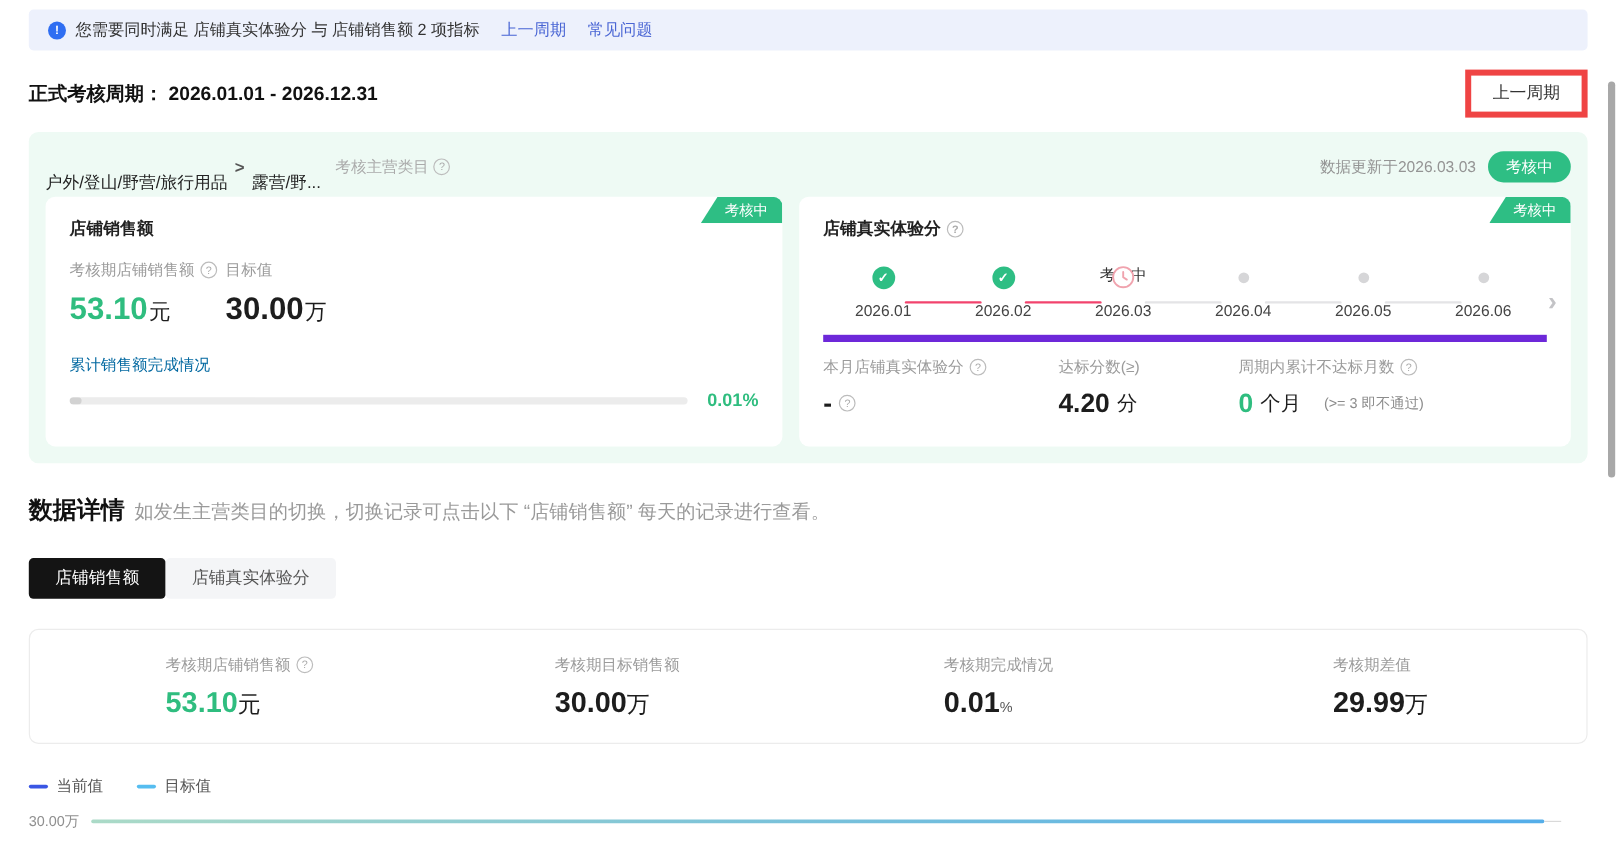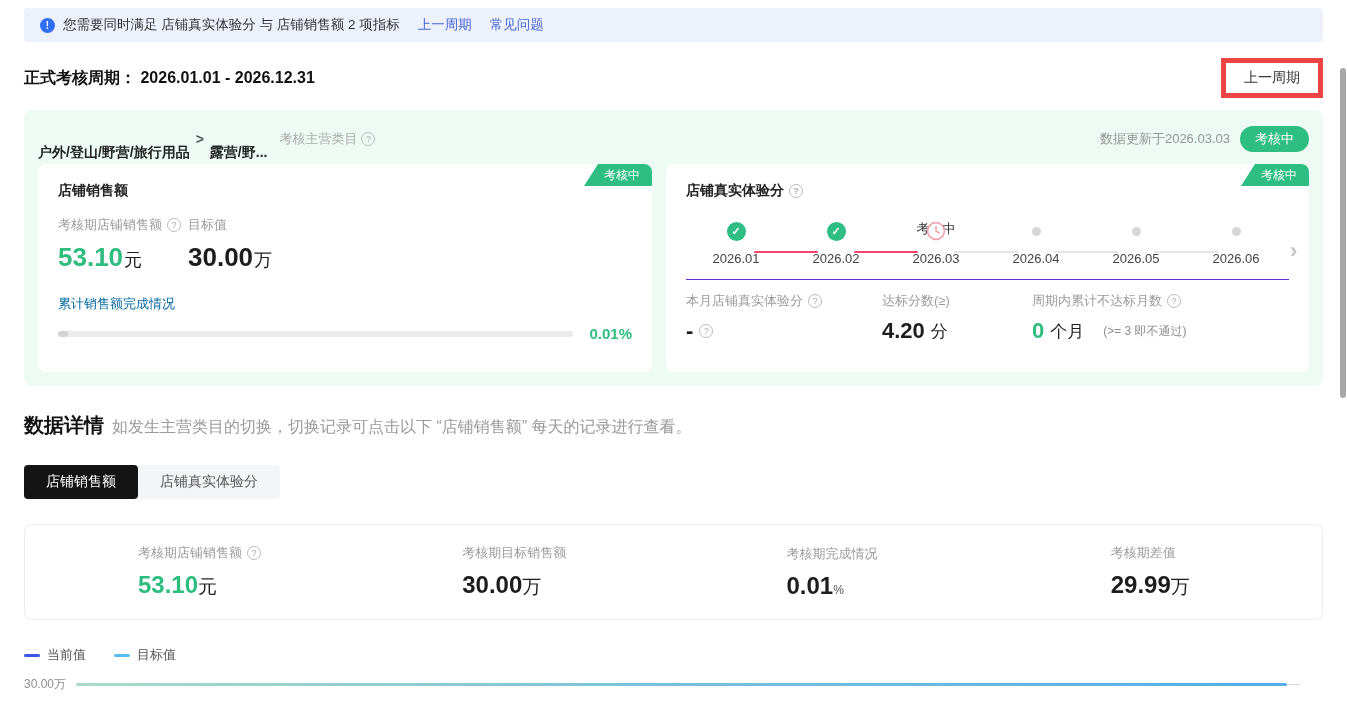--- a/index.html
+++ b/index.html
@@ -18,21 +18,21 @@
   
   .head-row { margin-top:16px; display:flex; align-items:center; justify-content:space-between; }
   .period { font-size:16px; font-weight:bold; color:#111; }
   .btn { background:#fff; border:5px solid #ef4444; border-radius:0; padding:6px 18px;
     font-size:14px; color:#333; cursor:pointer; font-family:inherit; }
 
   
   .panel { margin-top:12px; background:#eefaf4; border-radius:8px; padding:16px 14px 14px; }
   .panel-head { display:flex; align-items:center; justify-content:space-between; height:26px; margin-bottom:12px; }
   .crumb { display:flex; align-items:center; font-size:14px; }
-  .crumb .b { font-weight:bold; color:#222;margin-top:28px; }
+  .crumb .b { font-weight:normal; color:#222;margin-top:28px; }
   .crumb .sep { margin:0 6px; color:#555; font-weight:bold; }
   .crumb .hint { margin-left:12px; color:#ababab; font-size:13px; font-weight:normal;
     display:inline-flex; align-items:center; gap:4px; }
   .panel-head-right { display:flex; align-items:center; }
   .updated { font-size:13px; color:#949494; margin-right:10px; }
   .pill { background:#2ebe84; color:#fff; font-size:13px; padding:4px 15px; border-radius:999px; }
 
   .cards { display:flex; gap:14px; }
   .card { background:#fff; border-radius:8px; height:208px; position:relative; padding:18px 20px; }
   .card.sales { width:614px; flex:none; }
@@ -71,21 +71,21 @@
   .n-pending { width:9px; height:9px; border-radius:50%; background:#d6d6d8; }
   .connector { position:absolute; top:31px; height:2px; width:64px; border-radius:1px; }
   .connector.red { background:#f2436d; }
   .connector.gray { background:#e4e4e6; }
   .c0{left:68px;} .c1{left:168px;} .c2{left:268px;} .c3{left:368px;} .c4{left:468px;}
   .month { margin-top:9px; font-size:13px; color:#444; }
   .chevron { position:absolute; left:604px; top:20px; color:#c3c3c6; font-size:22px;
     line-height:22px; font-weight:bold; cursor:pointer; }
 
   .stats { display:grid; grid-template-columns:196px 150px 1fr; margin-top:13px;
-    border-top:1px solid #6d28d9; padding-top:12px; }
+    border-top:6px solid #6d28d9; padding-top:12px; }
   .stat-val { margin-top:8px; white-space:nowrap; display:flex; align-items:center; gap:6px; }
   .stat-val .num { font-size:22px; font-weight:bold; color:#1d1d1d; }
   .stat-val .num.green { color:#2fbd7f; }
   .stat-val .unit { font-size:17px; color:#1d1d1d; }
   .stat-val .note { font-size:12px; color:#8c8c8c; margin-left:13px; }
 
   
   .section-row { margin-top:26px; display:flex; align-items:baseline; }
   .section-title { font-size:20px; font-weight:bold; color:#111; }
   .section-sub { margin-left:8px; font-size:16px; color:#9a9a9a; }

